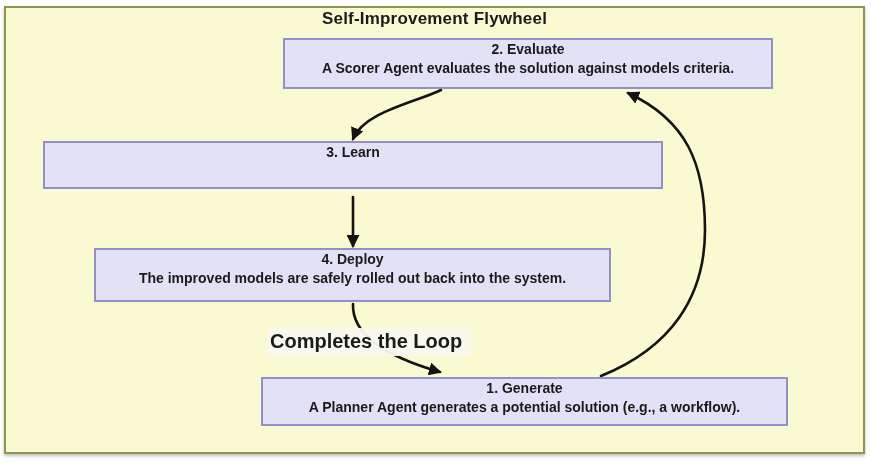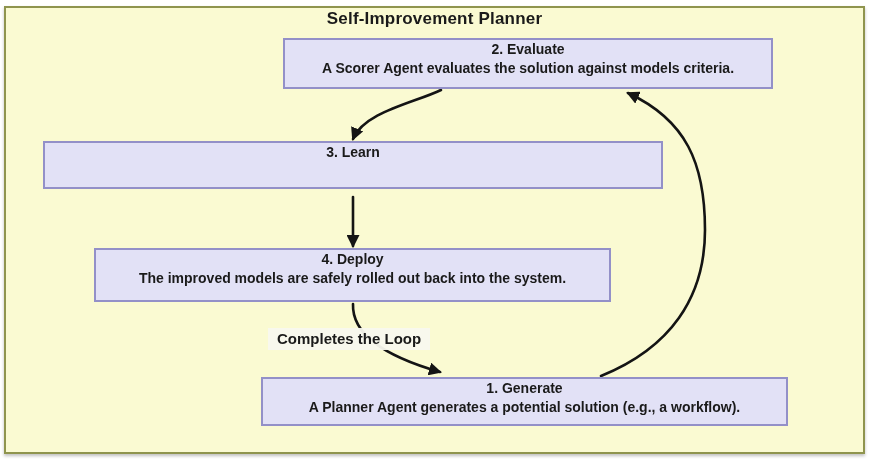--- a/index.html
+++ b/index.html
@@ -49,23 +49,23 @@
     line-height:19px;
     white-space:nowrap;
   }
   .node-evaluate{left:283px;top:38px;width:490px;height:51px;}
   .node-learn{left:43px;top:141px;width:620px;height:48px;}
   .node-deploy{left:94px;top:248px;width:517px;height:54px;}
   .node-generate{left:261px;top:377px;width:527px;height:49px;}
   .edge-label{
     position:absolute;
     left:268px;top:328px;
-    padding:2px 9px 3px 9px;
+    padding:2px 9px 3px 2px;
     background:rgba(248,248,238,0.95);
-    font-size:15px;font-weight:bold;
+    font-size:20px;font-weight:bold;
     white-space:nowrap;
   }
   .watermark{
     position:absolute;
     right:11px;top:420px;
     font-size:24px;font-weight:bold;
     letter-spacing:1px;
     color:rgba(238,238,238,0.95);
     text-shadow:
       1.5px 1.5px 0 rgba(70,70,70,0.85),
@@ -76,21 +76,21 @@
     white-space:nowrap;
   }
 </style>
 </head>
 <body>
 
 <div class="page">
 
   <div class="canvas"></div>
 
-  <div class="diagram-title">Self-Improvement Planner</div>
+  <div class="diagram-title">Self-Improvement Flywheel</div>
 
   <svg class="arrows-layer" viewBox="0 0 871 463" xmlns="http://www.w3.org/2000/svg">
     <defs>
       <marker id="ah" viewBox="0 0 10 10" refX="8.5" refY="5" markerWidth="5" markerHeight="5" orient="auto">
         <path d="M 0 0 L 10 5 L 0 10 z" fill="#141414"></path>
       </marker>
     </defs>
     <path d="M 441 90 C 414 103, 364 112, 353 139" fill="none" stroke="#141414" stroke-width="2.6" stroke-linecap="round" marker-end="url(#ah)"></path>
     <path d="M 353 197 L 353 246" fill="none" stroke="#141414" stroke-width="2.6" stroke-linecap="round" marker-end="url(#ah)"></path>
     <path d="M 353 304 C 352 331, 377 354, 440 372" fill="none" stroke="#141414" stroke-width="2.6" stroke-linecap="round" marker-end="url(#ah)"></path>

